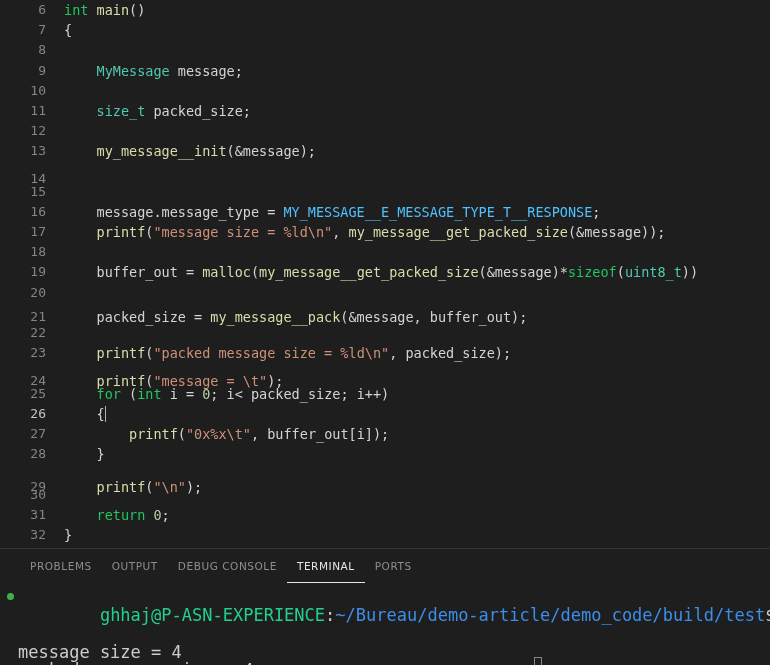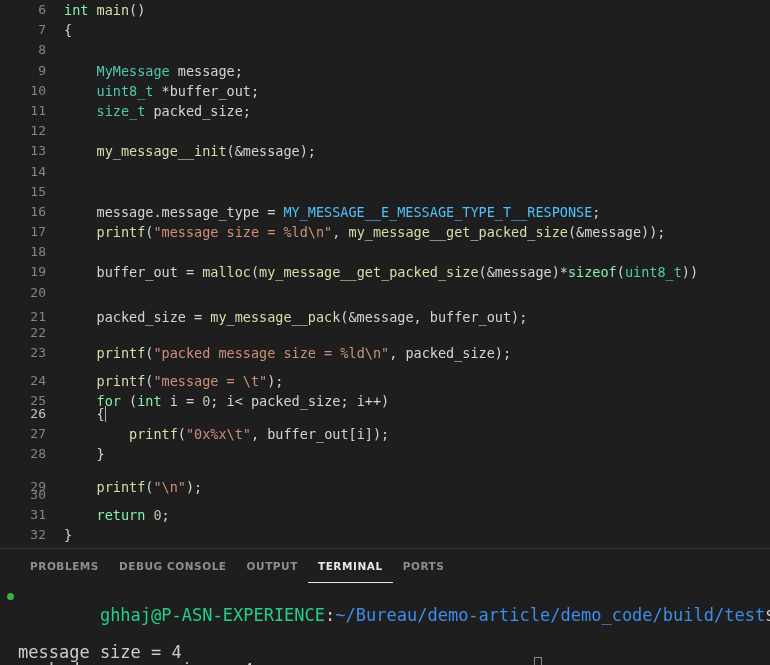--- a/index.html
+++ b/index.html
@@ -54,21 +54,21 @@
     color: #c6c6c6;
   }
   .line .content {
     position: absolute;
     left: 64px;
     top: 0;
     color: #d4d4d4;
   }
 
   
-  .t-kw    { color: #86efac; }   
+  .t-kw    { color: #22c55e; }   
   .t-type  { color: #4ec9b0; }   
   .t-fn    { color: #dcdcaa; }   
   .t-str   { color: #ce9178; }   
   .t-num   { color: #b5cea8; }   
   .t-const { color: #4fc1ff; }   
   .t-plain { color: #d4d4d4; }
 
   .cursor {
     display: inline-block;
     width: 1.5px;
@@ -87,21 +87,20 @@
     height: 117px;
     background: #1e1e1e;
     border-top: 1px solid #333333;
   }
   .panel-tabs {
     height: 34px;
     display: flex;
     align-items: stretch;
     padding-left: 20px;
     box-sizing: border-box;
-    font-weight: bold;
   }
   .panel-tab {
     display: flex;
     align-items: center;
     font-family: "DejaVu Sans", sans-serif;
     font-size: 10.5px;
     letter-spacing: 0.55px;
     color: #8e8e8e;
     padding: 0 10px;
     cursor: pointer;
@@ -164,56 +163,56 @@
 <div id="app">
 
   <div class="topstrip"></div>
 
   <div class="editor">
     <div class="code-area" id="code-area">
         <div class="line" style="top: 0px;"><span class="gutter">6</span><span class="content"><span class="t-kw">int</span><span class="t-plain"> </span><span class="t-fn">main</span><span class="t-plain">()</span></span></div>
         <div class="line" style="top: 0px;"><span class="gutter">7</span><span class="content"><span class="t-plain">{</span></span></div>
         <div class="line" style="top: 0px;"><span class="gutter">8</span><span class="content"></span></div>
         <div class="line" style="top: 0px;"><span class="gutter">9</span><span class="content"><span class="t-plain">    </span><span class="t-type">MyMessage</span><span class="t-plain"> message;</span></span></div>
-        <div class="line" style="top: 0px;"><span class="gutter">10</span><span class="content"><span class="t-plain">    </span><span class="t-type">uint8_t</span><span class="t-plain"> *buffer_out;</span></span></div>
+        <div class="line" style="top: 0px;"><span class="gutter">10</span></div>
         <div class="line" style="top: 0px;"><span class="gutter">11</span><span class="content"><span class="t-plain">    </span><span class="t-type">size_t</span><span class="t-plain"> packed_size;</span></span></div>
         <div class="line" style="top: 0px;"><span class="gutter">12</span><span class="content"></span></div>
         <div class="line" style="top: 0px;"><span class="gutter">13</span><span class="content"><span class="t-plain">    </span><span class="t-fn">my_message__init</span><span class="t-plain">(&amp;message);</span></span></div>
-        <div class="line" style="top: 0px;"><span class="gutter">14</span><span class="content"></span></div>
+        <div class="line" style="top: 7px;"><span class="gutter">14</span><span class="content"></span></div>
         <div class="line" style="top: 0px;"><span class="gutter">15</span></div>
         <div class="line" style="top: 0px;"><span class="gutter">16</span><span class="content"><span class="t-plain">    message.message_type = </span><span class="t-const">MY_MESSAGE__E_MESSAGE_TYPE_T__RESPONSE</span><span class="t-plain">;</span></span></div>
         <div class="line" style="top: 0px;"><span class="gutter">17</span><span class="content"><span class="t-plain">    </span><span class="t-fn">printf</span><span class="t-plain">(</span><span class="t-str">"message size = %ld\n"</span><span class="t-plain">, </span><span class="t-fn">my_message__get_packed_size</span><span class="t-plain">(&amp;message));</span></span></div>
         <div class="line" style="top: 0px; padding-left: 19px;"><span class="gutter">18</span><span class="content"></span></div>
         <div class="line" style="top: 0px;"><span class="gutter">19</span><span class="content"><span class="t-plain">    buffer_out = </span><span class="t-fn">malloc</span><span class="t-plain">(</span><span class="t-fn">my_message__get_packed_size</span><span class="t-plain">(&amp;message)*</span><span class="t-kw">sizeof</span><span class="t-plain">(</span><span class="t-type">uint8_t</span><span class="t-plain">))</span></span></div>
         <div class="line" style="top: 0px;"><span class="gutter">20</span><span class="content"></span></div>
         <div class="line" style="top: 4px;"><span class="gutter">21</span><span class="content"><span class="t-plain">    packed_size = </span><span class="t-fn">my_message__pack</span><span class="t-plain">(&amp;message, buffer_out);</span></span></div>
         <div class="line" style="top: 0px;"><span class="gutter">22</span><span class="content"></span></div>
         <div class="line" style="top: 0px;"><span class="gutter">23</span><span class="content"><span class="t-plain">    </span><span class="t-fn">printf</span><span class="t-plain">(</span><span class="t-str">"packed message size = %ld\n"</span><span class="t-plain">, packed_size);</span></span></div>
         <div class="line" style="top: 8px;"><span class="gutter">24</span><span class="content"><span class="t-plain">    </span><span class="t-fn">printf</span><span class="t-plain">(</span><span class="t-str">"message = \t"</span><span class="t-plain">);</span></span></div>
-        <div class="line" style="top: 7px;"><span class="gutter">25</span><span class="content"><span class="t-plain">    </span><span class="t-kw">for</span><span class="t-plain"> (</span><span class="t-kw">int</span><span class="t-plain"> i = </span><span class="t-num">0</span><span class="t-plain">; i&lt; packed_size; i++)</span></span></div>
+        <div class="line" style="top: 0px;"><span class="gutter">25</span><span class="content"><span class="t-plain">    </span><span class="t-kw">for</span><span class="t-plain"> (</span><span class="t-kw">int</span><span class="t-plain"> i = </span><span class="t-num">0</span><span class="t-plain">; i&lt; packed_size; i++)</span></span></div>
         <div class="line current" style="top: 0px;"><span class="gutter">26</span><span class="content"><span class="t-plain">    {</span><span class="cursor"></span></span></div>
         <div class="line" style="top: 0px;"><span class="gutter">27</span><span class="content"><span class="t-plain">        </span><span class="t-fn">printf</span><span class="t-plain">(</span><span class="t-str">"0x%x\t"</span><span class="t-plain">, buffer_out[i]);</span></span></div>
         <div class="line" style="top: 0px;"><span class="gutter">28</span><span class="content"><span class="t-plain">    }</span></span></div>
         <div class="line" style="top: 13px;"><span class="gutter">29</span><span class="content"><span class="t-plain">    </span><span class="t-fn">printf</span><span class="t-plain">(</span><span class="t-str">"\n"</span><span class="t-plain">);</span></span></div>
         <div class="line" style="top: 0px;"><span class="gutter">30</span><span class="content"></span></div>
         <div class="line" style="top: 0px;"><span class="gutter">31</span><span class="content"><span class="t-plain">    </span><span class="t-kw">return</span><span class="t-plain"> </span><span class="t-num">0</span><span class="t-plain">;</span></span></div>
         <div class="line" style="top: 0px;"><span class="gutter">32</span><span class="content"><span class="t-plain">}</span></span></div>
       </div>
   </div>
 
   <div class="panel">
     <div class="panel-tabs" id="panel-tabs">
         <div class="panel-tab">
           <span>PROBLEMS</span>
         </div>
         <div class="panel-tab">
+          <span>OUTPUT</span>
+        </div>
+        <div class="panel-tab">
           <span>DEBUG CONSOLE</span>
-        </div>
-        <div class="panel-tab">
-          <span>OUTPUT</span>
         </div>
         <div class="panel-tab active">
           <span>TERMINAL</span>
         </div>
         <div class="panel-tab">
           <span>PORTS</span>
         </div>
       </div>
     <div class="terminal-body">
       <div class="term-line">

